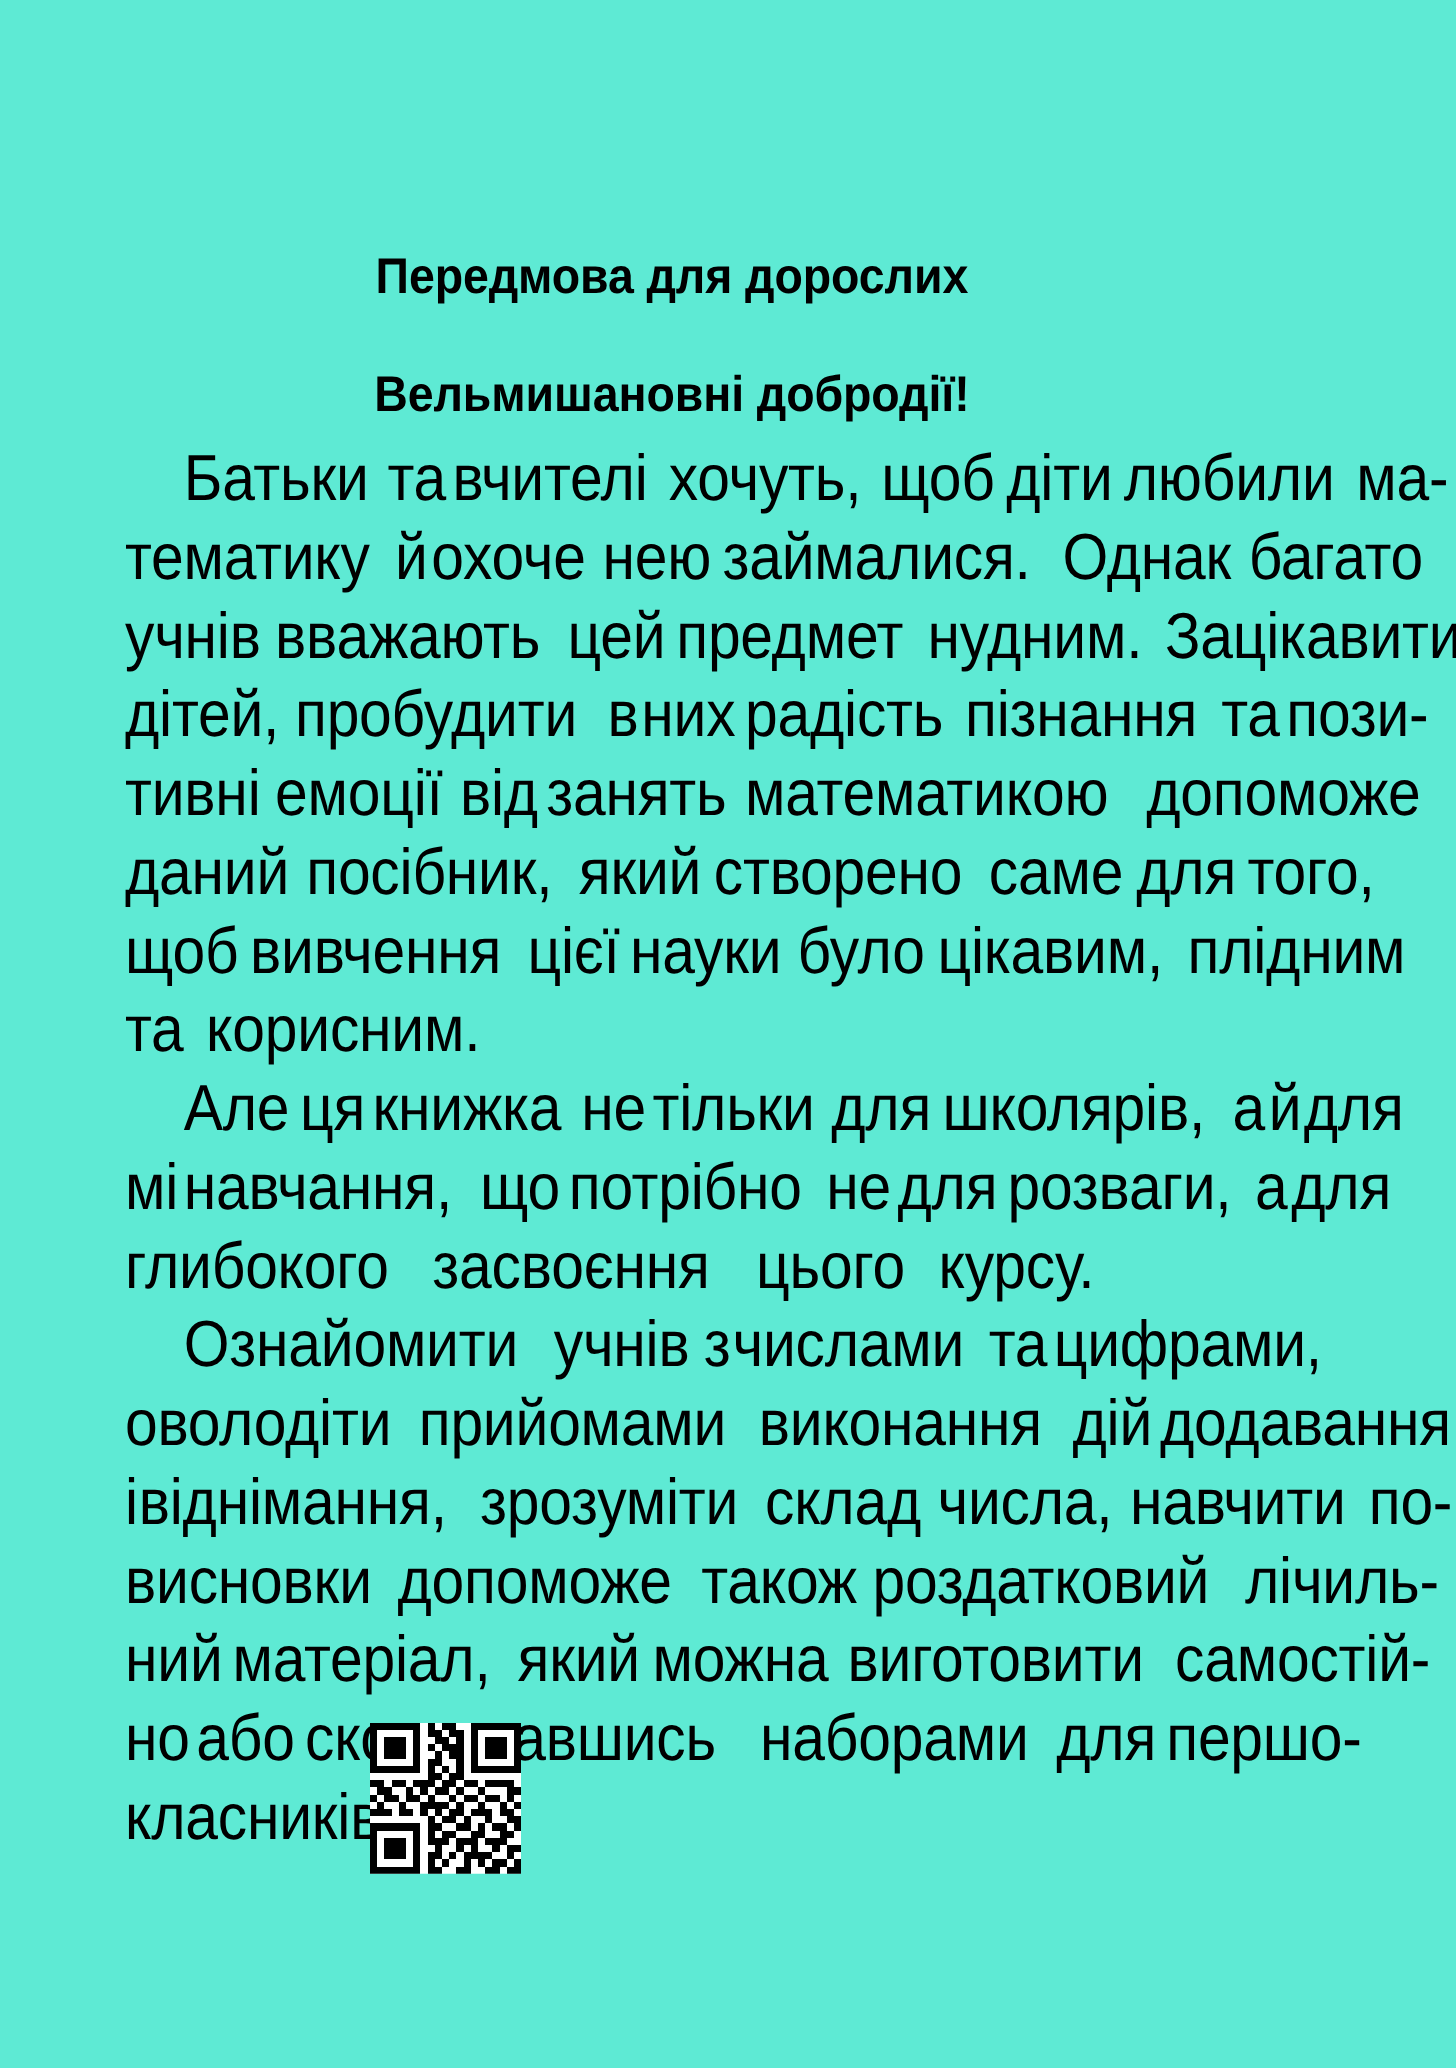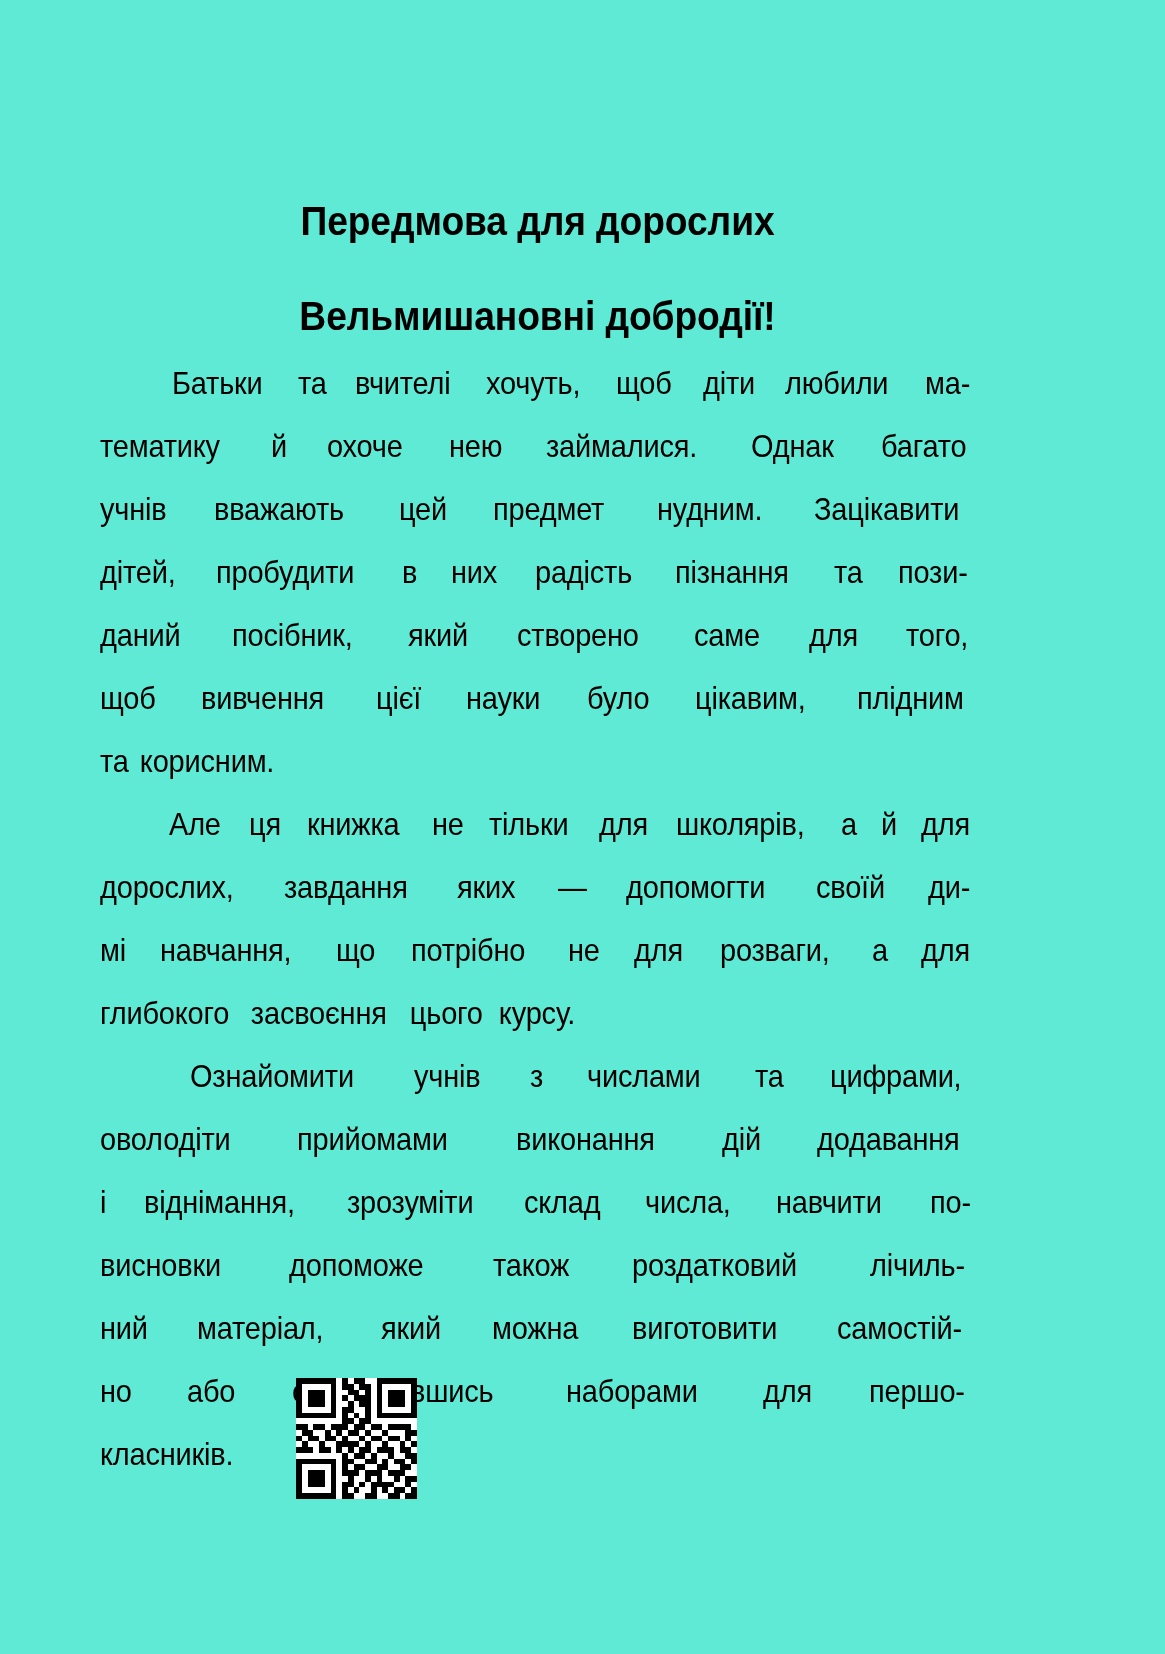--- a/index.html
+++ b/index.html
@@ -72,21 +72,21 @@
     top: 352px;
     left: 0;
     width: 875px;
   }
 
   .ln {
     display: flex;
     width: 875px;
     height: 63px;
     align-items: flex-end;
-    font-size: 32px;
+    font-size: 52px;
     line-height: 63px;
     white-space: pre;
     letter-spacing: -0.2px;
   }
   .ln > span.w {
     display: inline-block;
     transform: scaleX(0.905);
     transform-origin: left center;
   }
   
@@ -130,25 +130,25 @@
 
     <h1 class="doc-title">Передмова для дорослих</h1>
 
     <h2 class="doc-subtitle">Вельмишановні добродії!</h2>
 
     <div class="lines" id="body-lines">
         <div class="ln justify indent"><span class="w">Батьки</span><span class="w">та</span><span class="w">вчителі</span><span class="w">хочуть,</span><span class="w">щоб</span><span class="w">діти</span><span class="w">любили</span><span class="w">ма-</span></div>
         <div class="ln justify"><span class="w">тематику</span><span class="w">й</span><span class="w">охоче</span><span class="w">нею</span><span class="w">займалися.</span><span class="w">Однак</span><span class="w">багато</span></div>
         <div class="ln justify"><span class="w">учнів</span><span class="w">вважають</span><span class="w">цей</span><span class="w">предмет</span><span class="w">нудним.</span><span class="w">Зацікавити</span></div>
         <div class="ln justify"><span class="w">дітей,</span><span class="w">пробудити</span><span class="w">в</span><span class="w">них</span><span class="w">радість</span><span class="w">пізнання</span><span class="w">та</span><span class="w">пози-</span></div>
+        <div class="ln justify"><span class="w">тивні</span><span class="w">емоції</span><span class="w">від</span><span class="w">занять</span><span class="w">математикою</span><span class="w">допоможе</span></div>
         <div class="ln justify"><span class="w">даний</span><span class="w">посібник,</span><span class="w">який</span><span class="w">створено</span><span class="w">саме</span><span class="w">для</span><span class="w">того,</span></div>
         <div class="ln justify"><span class="w">щоб</span><span class="w">вивчення</span><span class="w">цієї</span><span class="w">науки</span><span class="w">було</span><span class="w">цікавим,</span><span class="w">плідним</span></div>
         <div class="ln flush"><span class="w">та</span><span class="w"> корисним.</span></div>
         <div class="ln justify indent"><span class="w">Але</span><span class="w">ця</span><span class="w">книжка</span><span class="w">не</span><span class="w">тільки</span><span class="w">для</span><span class="w">школярів,</span><span class="w">а</span><span class="w">й</span><span class="w">для</span></div>
-        <div class="ln justify"><span class="w">дорослих,</span><span class="w">завдання</span><span class="w">яких</span><span class="w">—</span><span class="w">допомогти</span><span class="w">своїй</span><span class="w">ди-</span></div>
         <div class="ln justify"><span class="w">мі</span><span class="w">навчання,</span><span class="w">що</span><span class="w">потрібно</span><span class="w">не</span><span class="w">для</span><span class="w">розваги,</span><span class="w">а</span><span class="w">для</span></div>
         <div class="ln flush"><span class="w">глибокого</span><span class="w"> засвоєння</span><span class="w"> цього</span><span class="w"> курсу.</span></div>
         <div class="ln justify indent"><span class="w">Ознайомити</span><span class="w">учнів</span><span class="w">з</span><span class="w">числами</span><span class="w">та</span><span class="w">цифрами,</span></div>
         <div class="ln justify"><span class="w">оволодіти</span><span class="w">прийомами</span><span class="w">виконання</span><span class="w">дій</span><span class="w">додавання</span></div>
         <div class="ln justify"><span class="w">і</span><span class="w">віднімання,</span><span class="w">зрозуміти</span><span class="w">склад</span><span class="w">числа,</span><span class="w">навчити</span><span class="w">по-</span></div>
         <div class="ln justify"><span class="w">висновки</span><span class="w">допоможе</span><span class="w">також</span><span class="w">роздатковий</span><span class="w">лічиль-</span></div>
         <div class="ln justify"><span class="w">ний</span><span class="w">матеріал,</span><span class="w">який</span><span class="w">можна</span><span class="w">виготовити</span><span class="w">самостій-</span></div>
         <div class="ln justify"><span class="w">но</span><span class="w">або</span><span class="w">скориставшись</span><span class="w">наборами</span><span class="w">для</span><span class="w">першо-</span></div>
         <div class="ln flush"><span class="w">класників.</span></div>
       </div>

